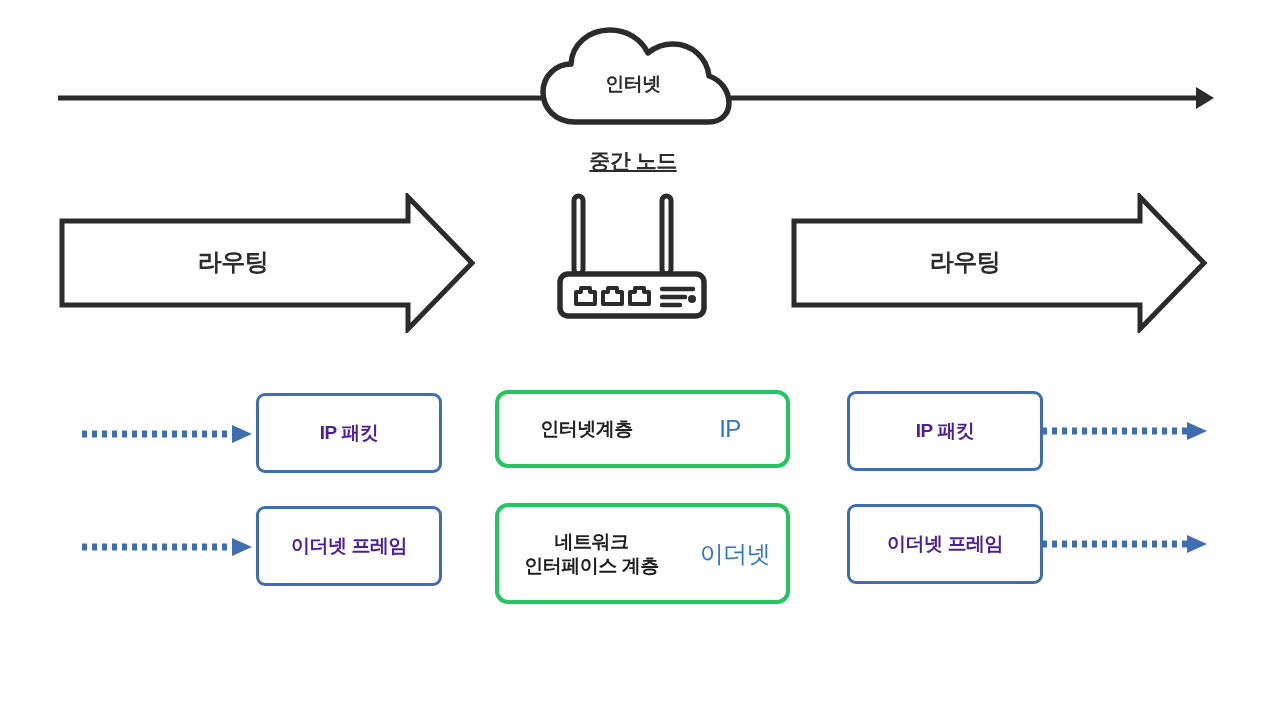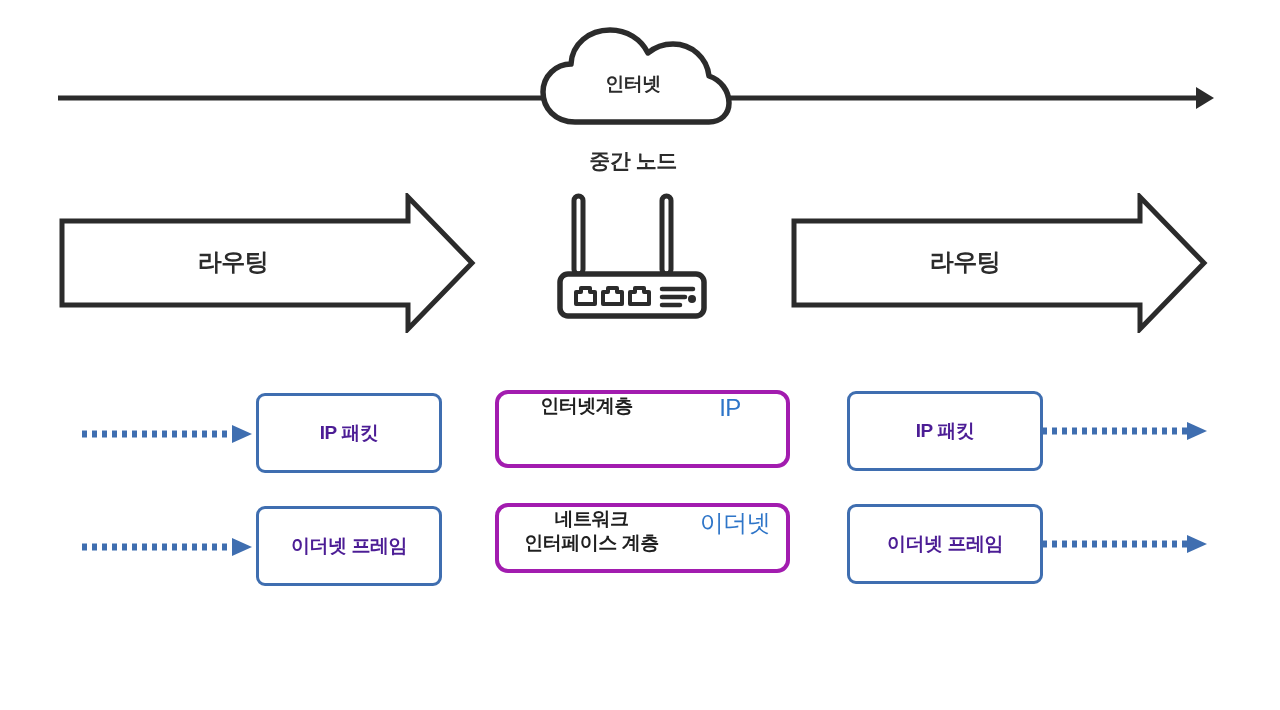--- a/index.html
+++ b/index.html
@@ -61,25 +61,26 @@
     color: #4c1d95;
     font-weight: bold;
     font-size: 19px;
     letter-spacing: -0.5px;
     white-space: nowrap;
   }
 
   
   .layer-box {
     position: absolute;
-    border: 4px solid #a21caf;
+    border: 4px solid #22c55e;
     border-radius: 13px;
     background: #ffffff;
     box-sizing: border-box;
     display: flex;
+    align-items: center;
   }
   .layer-name {
     color: #1f1f1f;
     font-weight: bold;
     font-size: 19px;
     letter-spacing: -0.5px;
     text-align: center;
     line-height: 1.25;
     white-space: pre-line;
   }
@@ -112,21 +113,21 @@
              C 39 22 56 8 77 8
              C 94 8 108 17 115 31
              C 122 25 131 22 140 22
              C 159 22 174 36 176 54
              C 188 58 196 69 196 81
              C 196 92 188 100 176 100
              Z" fill="#ffffff" stroke="#2b2b2b" stroke-width="5.5" stroke-linejoin="round" stroke-linecap="round"></path>
   </svg>
   <div class="label cloud-label" style="left:533px; top:73px; width:200px;">인터넷</div>
 
-  <div class="label node-label" style="left:533px; top:148px; width:200px;">중간 노드</div>
+  <div class="label node-label" style="left:533px; top:148px; width:200px;text-decoration:underline;">중간 노드</div>
 
   <svg class="abs" style="left:552px; top:192px;" width="160" height="135" viewBox="0 0 160 135">
 
     <rect x="22" y="4" width="9" height="78" rx="4.5" fill="#ffffff" stroke="#2b2b2b" stroke-width="5"></rect>
     <rect x="110" y="4" width="9" height="78" rx="4.5" fill="#ffffff" stroke="#2b2b2b" stroke-width="5"></rect>
 
     <rect x="8" y="82" width="144" height="42" rx="8" fill="#ffffff" stroke="#2b2b2b" stroke-width="5.5"></rect>
 
     <g fill="none" stroke="#2b2b2b" stroke-width="4" stroke-linejoin="round">
       <path d="M 24 112 L 24 100 L 29 100 L 29 96 L 38 96 L 38 100 L 43 100 L 43 112 Z"></path>
@@ -174,21 +175,21 @@
     <span>IP 패킷</span>
   </div>
   <div class="pkt-box" style="left:256px; top:506px; width:186px; height:80px;">
     <span>이더넷 프레임</span>
   </div>
 
   <div class="layer-box" style="left:495px; top:390px; width:295px; height:78px;">
     <div class="layer-name" style="flex:0 0 175px;">인터넷계층</div>
     <div class="layer-proto" style="flex:1; text-align:center;">IP</div>
   </div>
-  <div class="layer-box" style="left:495px; top:503px; width:295px; height:70px;">
+  <div class="layer-box" style="left:495px; top:503px; width:295px; height:101px;">
     <div class="layer-name" style="flex:0 0 185px;">네트워크
 인터페이스 계층</div>
     <div class="layer-proto" style="flex:1; text-align:center;">이더넷</div>
   </div>
 
   <div class="pkt-box" style="left:847px; top:391px; width:196px; height:80px;">
     <span>IP 패킷</span>
   </div>
   <div class="pkt-box" style="left:847px; top:504px; width:196px; height:80px;">
     <span>이더넷 프레임</span>

